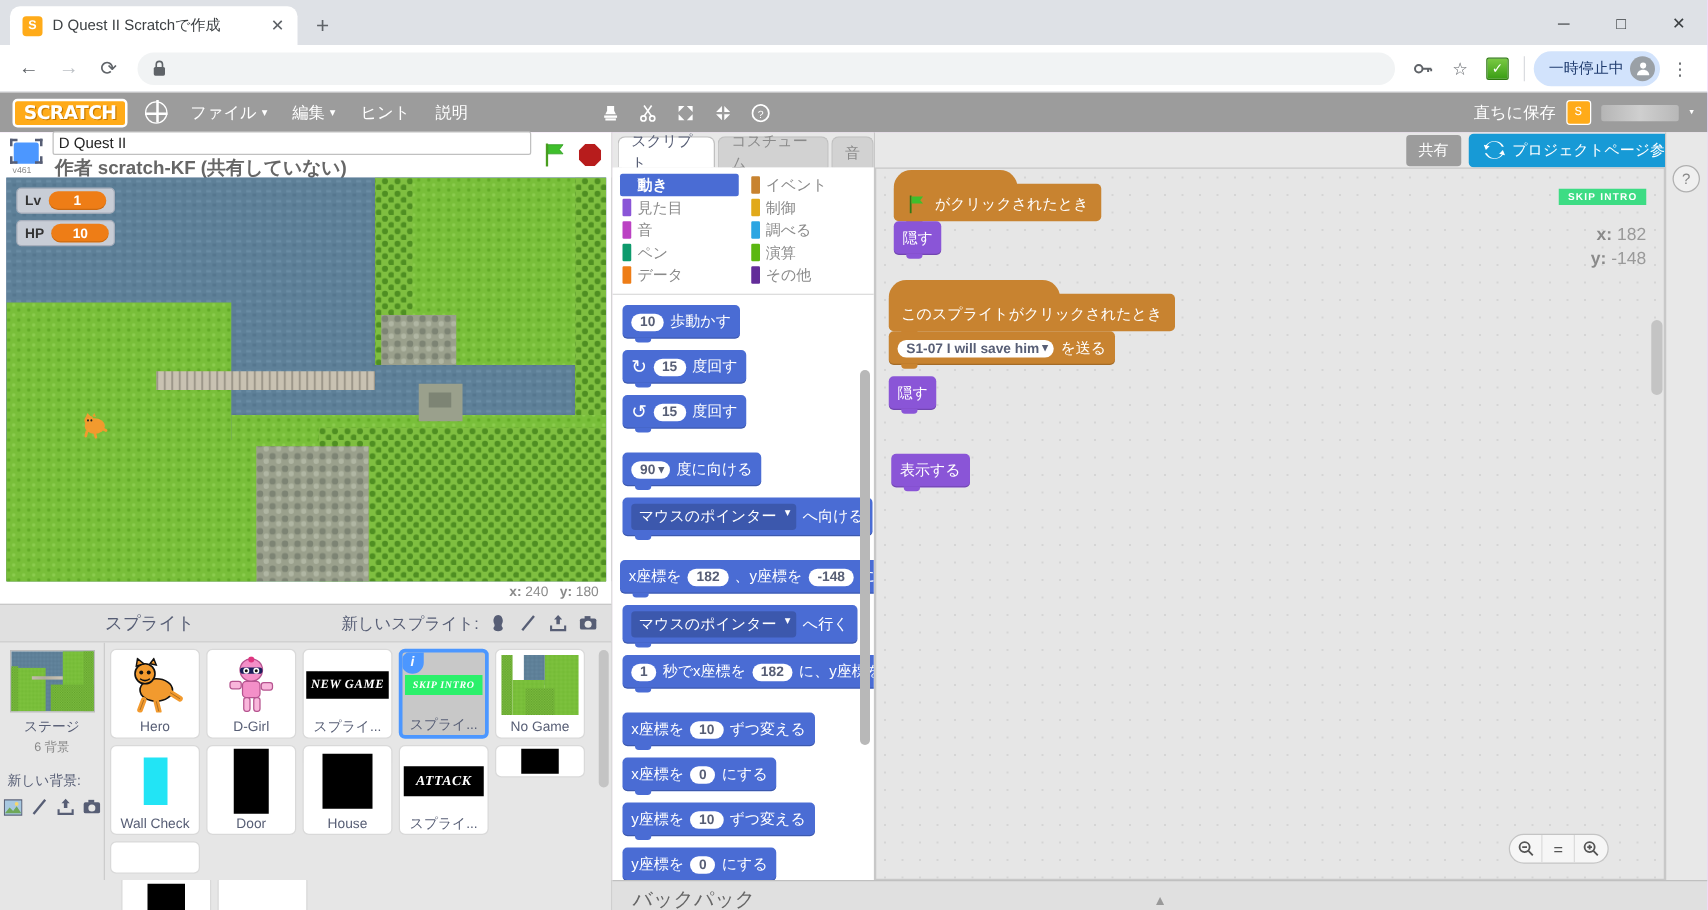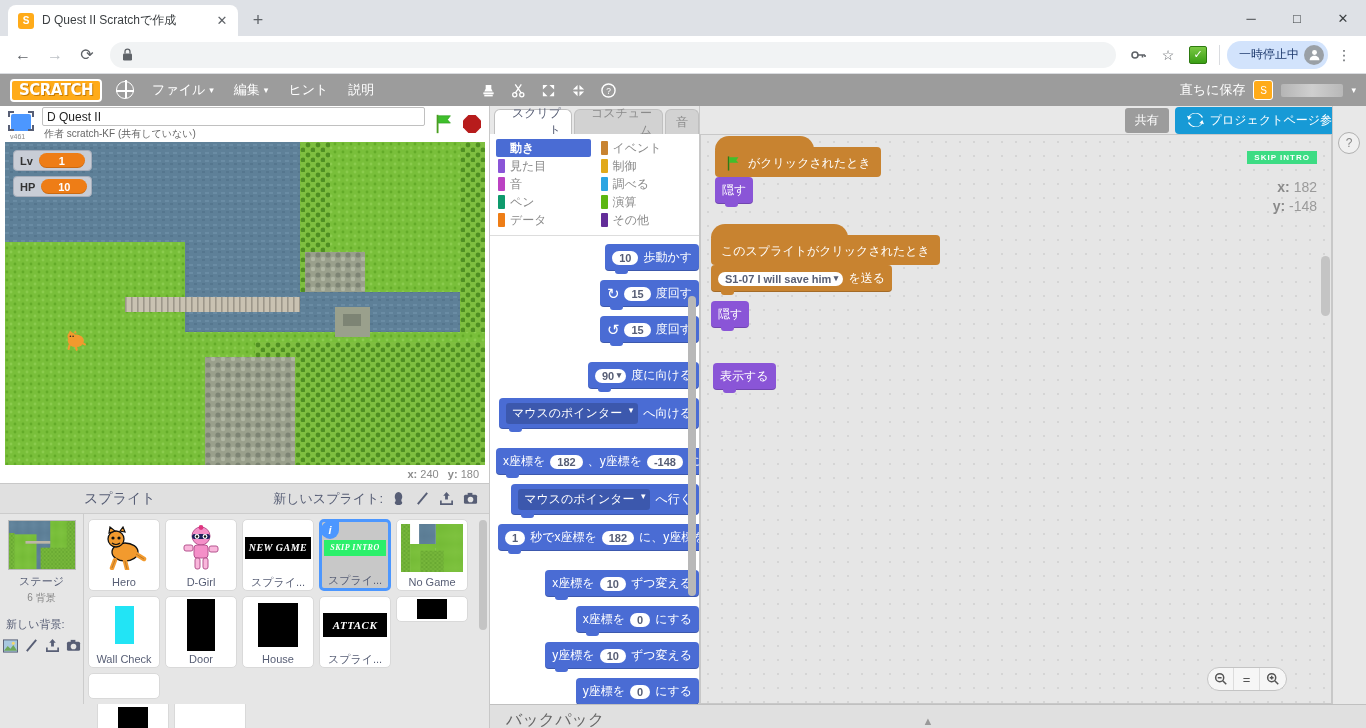--- a/index.html
+++ b/index.html
@@ -46,21 +46,21 @@
                   background:#ffab19; border-radius:4px; padding:2px 7px; letter-spacing:-0.5px;
                   text-shadow:1px 1px 0 #c87b00; border:2px solid #fff; line-height:1; }
   .mb-item { color:#fff; font-size:13px; padding:0 10px; height:32px; display:flex; align-items:center;
              cursor:pointer; white-space:nowrap; }
   .globe { width:18px; height:18px; border:1.6px solid #fff; border-radius:50%; position:relative; margin:0 8px 0 14px; }
   .globe:before{ content:""; position:absolute; left:-1.6px; top:50%; width:18px; height:1.6px; background:#fff; }
   .globe:after{ content:""; position:absolute; left:50%; top:-1.6px; width:1.6px; height:18px; background:#fff; }
   .mb-tools { display:flex; gap:2px; margin-left:90px; align-items:center; }
   .mb-tool { width:28px; height:28px; display:flex; align-items:center; justify-content:center;
              color:#fff; font-size:15px; cursor:pointer; }
-  .mb-right { margin-left:auto; display:flex; align-items:center; gap:8px; }
+  .mb-right { margin-left:auto; display:flex; align-items:center; gap:8px;font-family:Liberation Mono, monospace; }
   .mb-save { color:#fff; font-size:13px; cursor:pointer; }
   .user-thumb { width:20px; height:20px; background:#ffab19; border:1px solid #fff; border-radius:3px;
                 color:#fff; font-size:10px; display:flex; align-items:center; justify-content:center; }
   .user-blur { width:62px; height:13px; background:linear-gradient(90deg,#b5b5b5,#cfcfcf,#b8b8b8); border-radius:2px;}
   .caret-w { color:#fff; font-size:9px; }
 
   
   .app { display:flex; height:598px; background:#f0abfc; }
 
   
@@ -70,21 +70,21 @@
   .ctrl-box { position:absolute; inset:3px 3px 6px 3px; background:#4c97ff; border-radius:2px; }
   .ctrl-corner { position:absolute; width:6px; height:6px; border:2px solid #575e75; }
   .cc-tl{left:0;top:0;border-right:none;border-bottom:none;}
   .cc-tr{right:0;top:0;border-left:none;border-bottom:none;}
   .cc-bl{left:0;bottom:6px;border-right:none;border-top:none;}
   .cc-br{right:0;bottom:6px;border-left:none;border-top:none;}
   .ver-lbl { position:absolute; bottom:-3px; left:2px; font-size:7px; color:#8a8a8a; }
   .title-wrap { flex:1; display:flex; flex-direction:column; gap:1px; }
   .proj-title-input { width:100%; height:19px; border:1px solid #c0c0c0; border-radius:2px;
                       font-size:12px; padding:0 4px; color:#222; font-family:inherit; background:#fff; }
-  .proj-author { font-size:10px; color:#666; padding-left:2px; }
+  .proj-author { font-size:15px; color:#666; padding-left:2px;font-weight:bold; }
   .green-flag { width:22px; height:22px; cursor:pointer; flex:0 0 auto; }
   .stop-btn { width:18px; height:18px; background:#b71c1c; cursor:pointer; flex:0 0 auto;
               clip-path:polygon(30% 0,70% 0,100% 30%,100% 70%,70% 100%,30% 100%,0 70%,0 30%); }
 
   .stage { position:relative; width:480px; height:360px; margin:0 5px; overflow:hidden; background:#5a7a9a; }
   .stage-canvas { position:absolute; inset:0; }
   .monitors { position:absolute; left:8px; top:8px; display:flex; flex-direction:column; gap:5px; z-index:5;}
   .monitor { background:#c8cdd6; border:1px solid #a7aebb; border-radius:4px; height:21px;
              display:flex; align-items:center; padding:0 4px 0 6px; gap:6px; }
   .monitor-name { font-size:11px; font-weight:bold; color:#333; }
@@ -120,21 +120,21 @@
   .sp-thumb { flex:1; width:100%; display:flex; align-items:center; justify-content:center; overflow:hidden; }
   .sp-name { font-size:11px; color:#575e75; height:15px; line-height:15px; width:100%; text-align:center;
              white-space:nowrap; overflow:hidden; text-overflow:ellipsis; }
   .sp-info-badge { position:absolute; left:-1px; top:-1px; width:18px; height:18px; background:#4c97ff;
                    border-radius:50% 0 50% 50%; color:#fff; font-size:11px; font-weight:bold;
                    display:flex; align-items:center; justify-content:center; font-style:italic; z-index:3;}
   .sp-scroll { position:absolute; right:2px; top:6px; width:8px; height:110px; background:#c4c4c4; border-radius:4px;}
 
   
   .palette-col { width:210px; background:#e8e8e8; display:flex; flex-direction:column;
-                 border-right:1px solid #c8c8c8;text-align:right; }
+                 border-right:1px solid #c8c8c8; }
   .tabs-row { height:28px; display:flex; align-items:flex-end; background:#e8e8e8; padding-left:4px; gap:2px; }
   .tabq { height:25px; background:#d2d2d2; border:1px solid #c0c0c0; border-bottom:none;
           border-radius:6px 6px 0 0; display:flex; align-items:center; padding:0 10px;
           font-size:12px; color:#8a8a8a; cursor:pointer; }
   .tabq.active { background:#fff; color:#575e75; }
   .cat-grid { background:#fff; padding:5px 6px 6px 6px; display:grid; grid-template-columns:1fr 1fr; gap:0 8px; }
   .cat { display:flex; align-items:center; gap:5px; height:18px; cursor:pointer; padding-left:2px;}
   .cat.selected { background:#4a6cd4; border-radius:2px; }
   .cat-swatch { width:7px; height:14px; border-radius:1px; flex:0 0 auto; }
   .cat-name { font-size:12px; color:#8a8a8a; }

